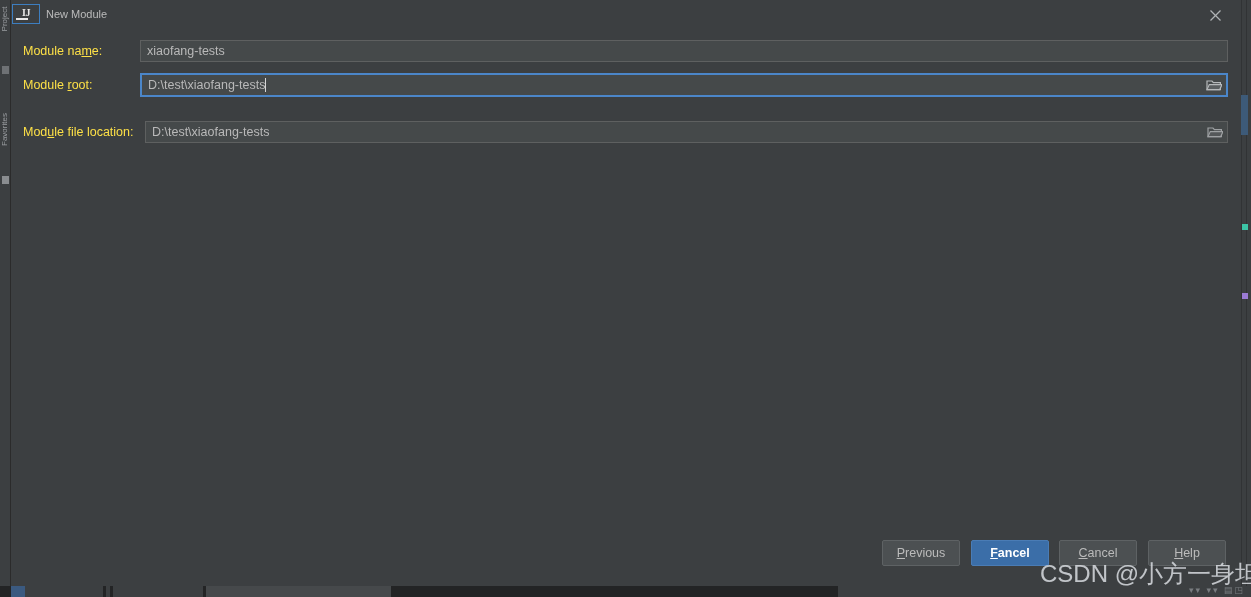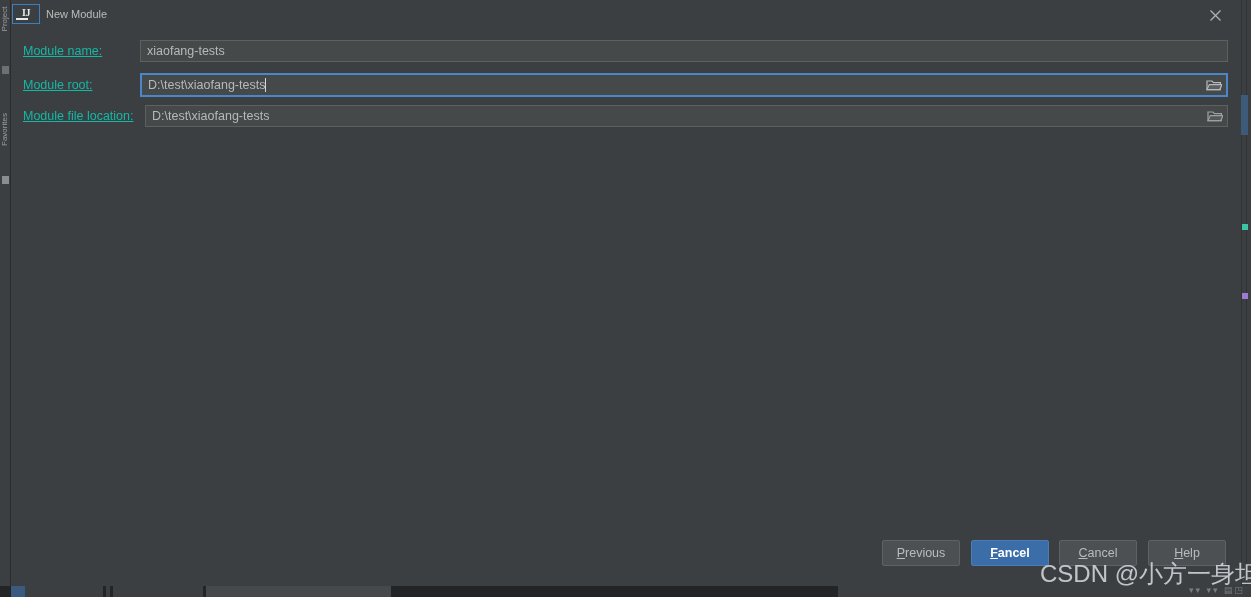--- a/index.html
+++ b/index.html
@@ -173,24 +173,23 @@
   }
   .row {
     position: absolute;
     left: 0;
     height: 24px;
   }
   .row-label {
     position: absolute;
     top: 3px;
     font-size: 12.5px;
-    color: #14b8a6;
+    color: #fde047;
     white-space: nowrap;
     line-height: 16px;
-    text-decoration: underline;
   }
   .row-label u { text-decoration: underline; }
 
   .field {
     position: absolute;
     height: 22px;
     background: #45494a;
     border: 1px solid #5e6060;
     box-sizing: border-box;
     display: flex;
@@ -223,21 +222,21 @@
 
   
   #row-name        { top: 11px; width: 1227px; }
   #row-name .row-label { left: 12px; }
   #row-name .field { left: 129px; width: 1088px; align-items: center; }
 
   #row-content     { top: 45px; width: 1227px; }
   #row-content .row-label { left: 12px; }
   #row-content .field { left: 129px; width: 1088px; top: -1px; }
 
-  #row-modfile     { top: 76px; width: 1227px; }
+  #row-modfile     { top: 92px; width: 1227px; }
   #row-modfile .row-label { left: 12px; }
   #row-modfile .field { left: 134px; width: 1083px; }
 
   
   .buttonbar {
     position: absolute;
     left: 0; bottom: 18px;
     width: 1227px;
     height: 28px;
   }

